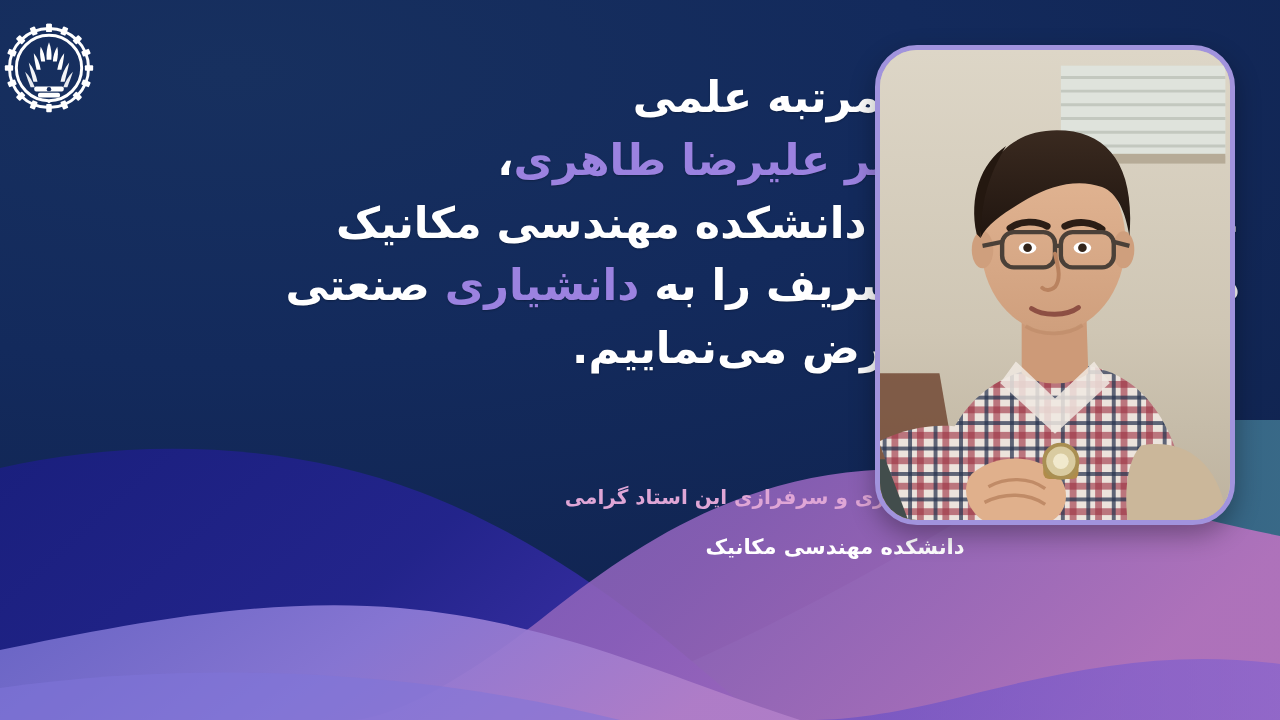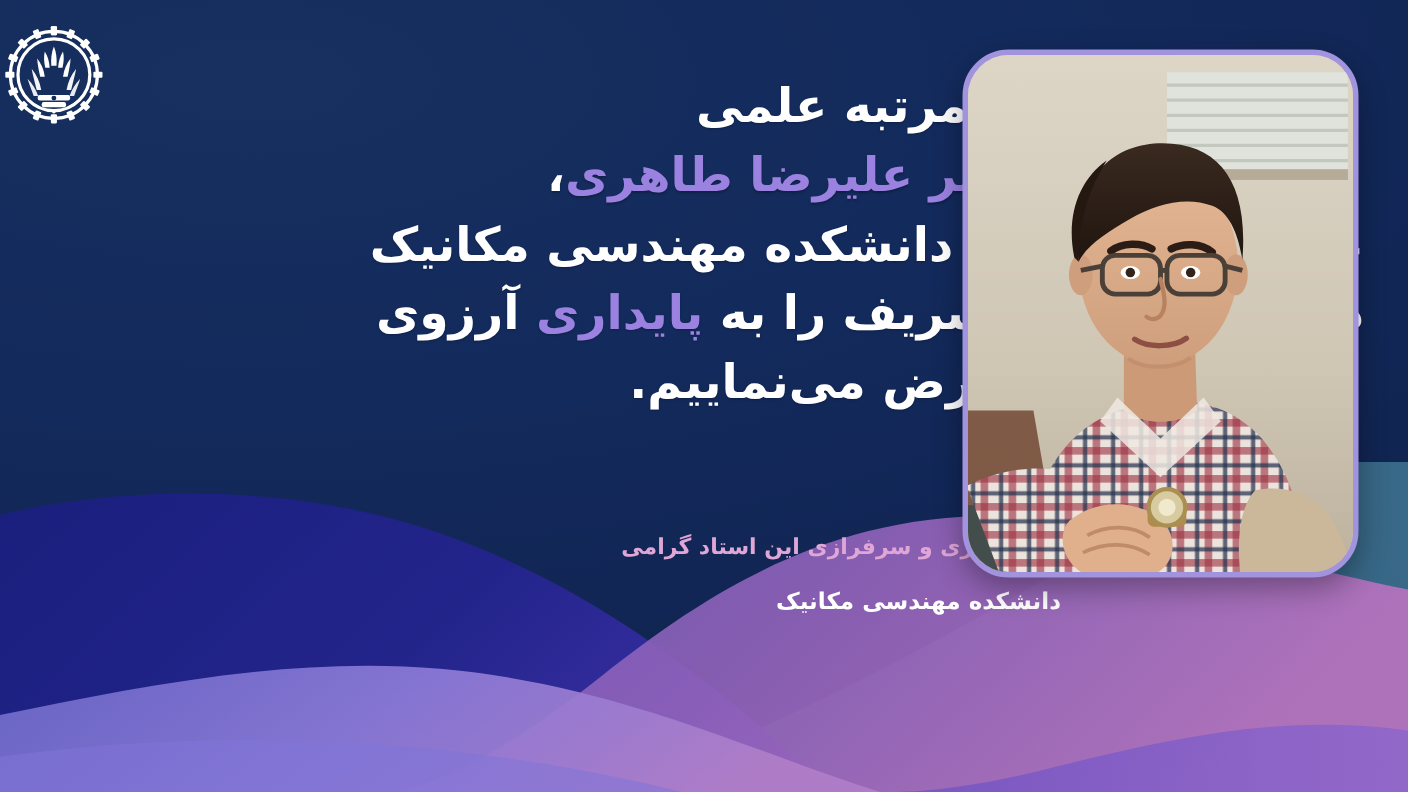--- a/index.html
+++ b/index.html
@@ -214,21 +214,21 @@
         <circle cx="50" cy="73" r="2.4" fill="#132a5c"></circle>
         <path d="M44.5 84 L50 88.5 L55.5 84 L50 86 Z"></path>
       </g>
     </svg>
   </div>
 
   <div class="headline-block">
     <div class="hline l1">ارتقای مرتبه علمی</div>
     <div class="hline"><span>جناب آقای </span><span class="hi">دکتر علیرضا طاهری</span><span>،</span></div>
     <div class="hline">عضو هیئت علمی دانشکده مهندسی مکانیک</div>
-    <div class="hline"><span>دانشگاه صنعتی شریف را به </span><span class="hi">پایداری</span><span> آرزوی</span></div>
+    <div class="hline"><span>دانشگاه صنعتی شریف را به </span><span class="hi">دانشیاری</span><span> صنعتی</span></div>
     <div class="hline">و تهنیت عرض می‌نماییم.</div>
   </div>
 
   <div class="footer-block">
     <div class="fline-1">با آرزوی بهروزی، پایداری و سرفرازی این استاد گرامی</div>
     <div class="fline-2">دانشکده مهندسی مکانیک</div>
   </div>
 
   <div class="portrait-frame">
     <div class="portrait-photo">

